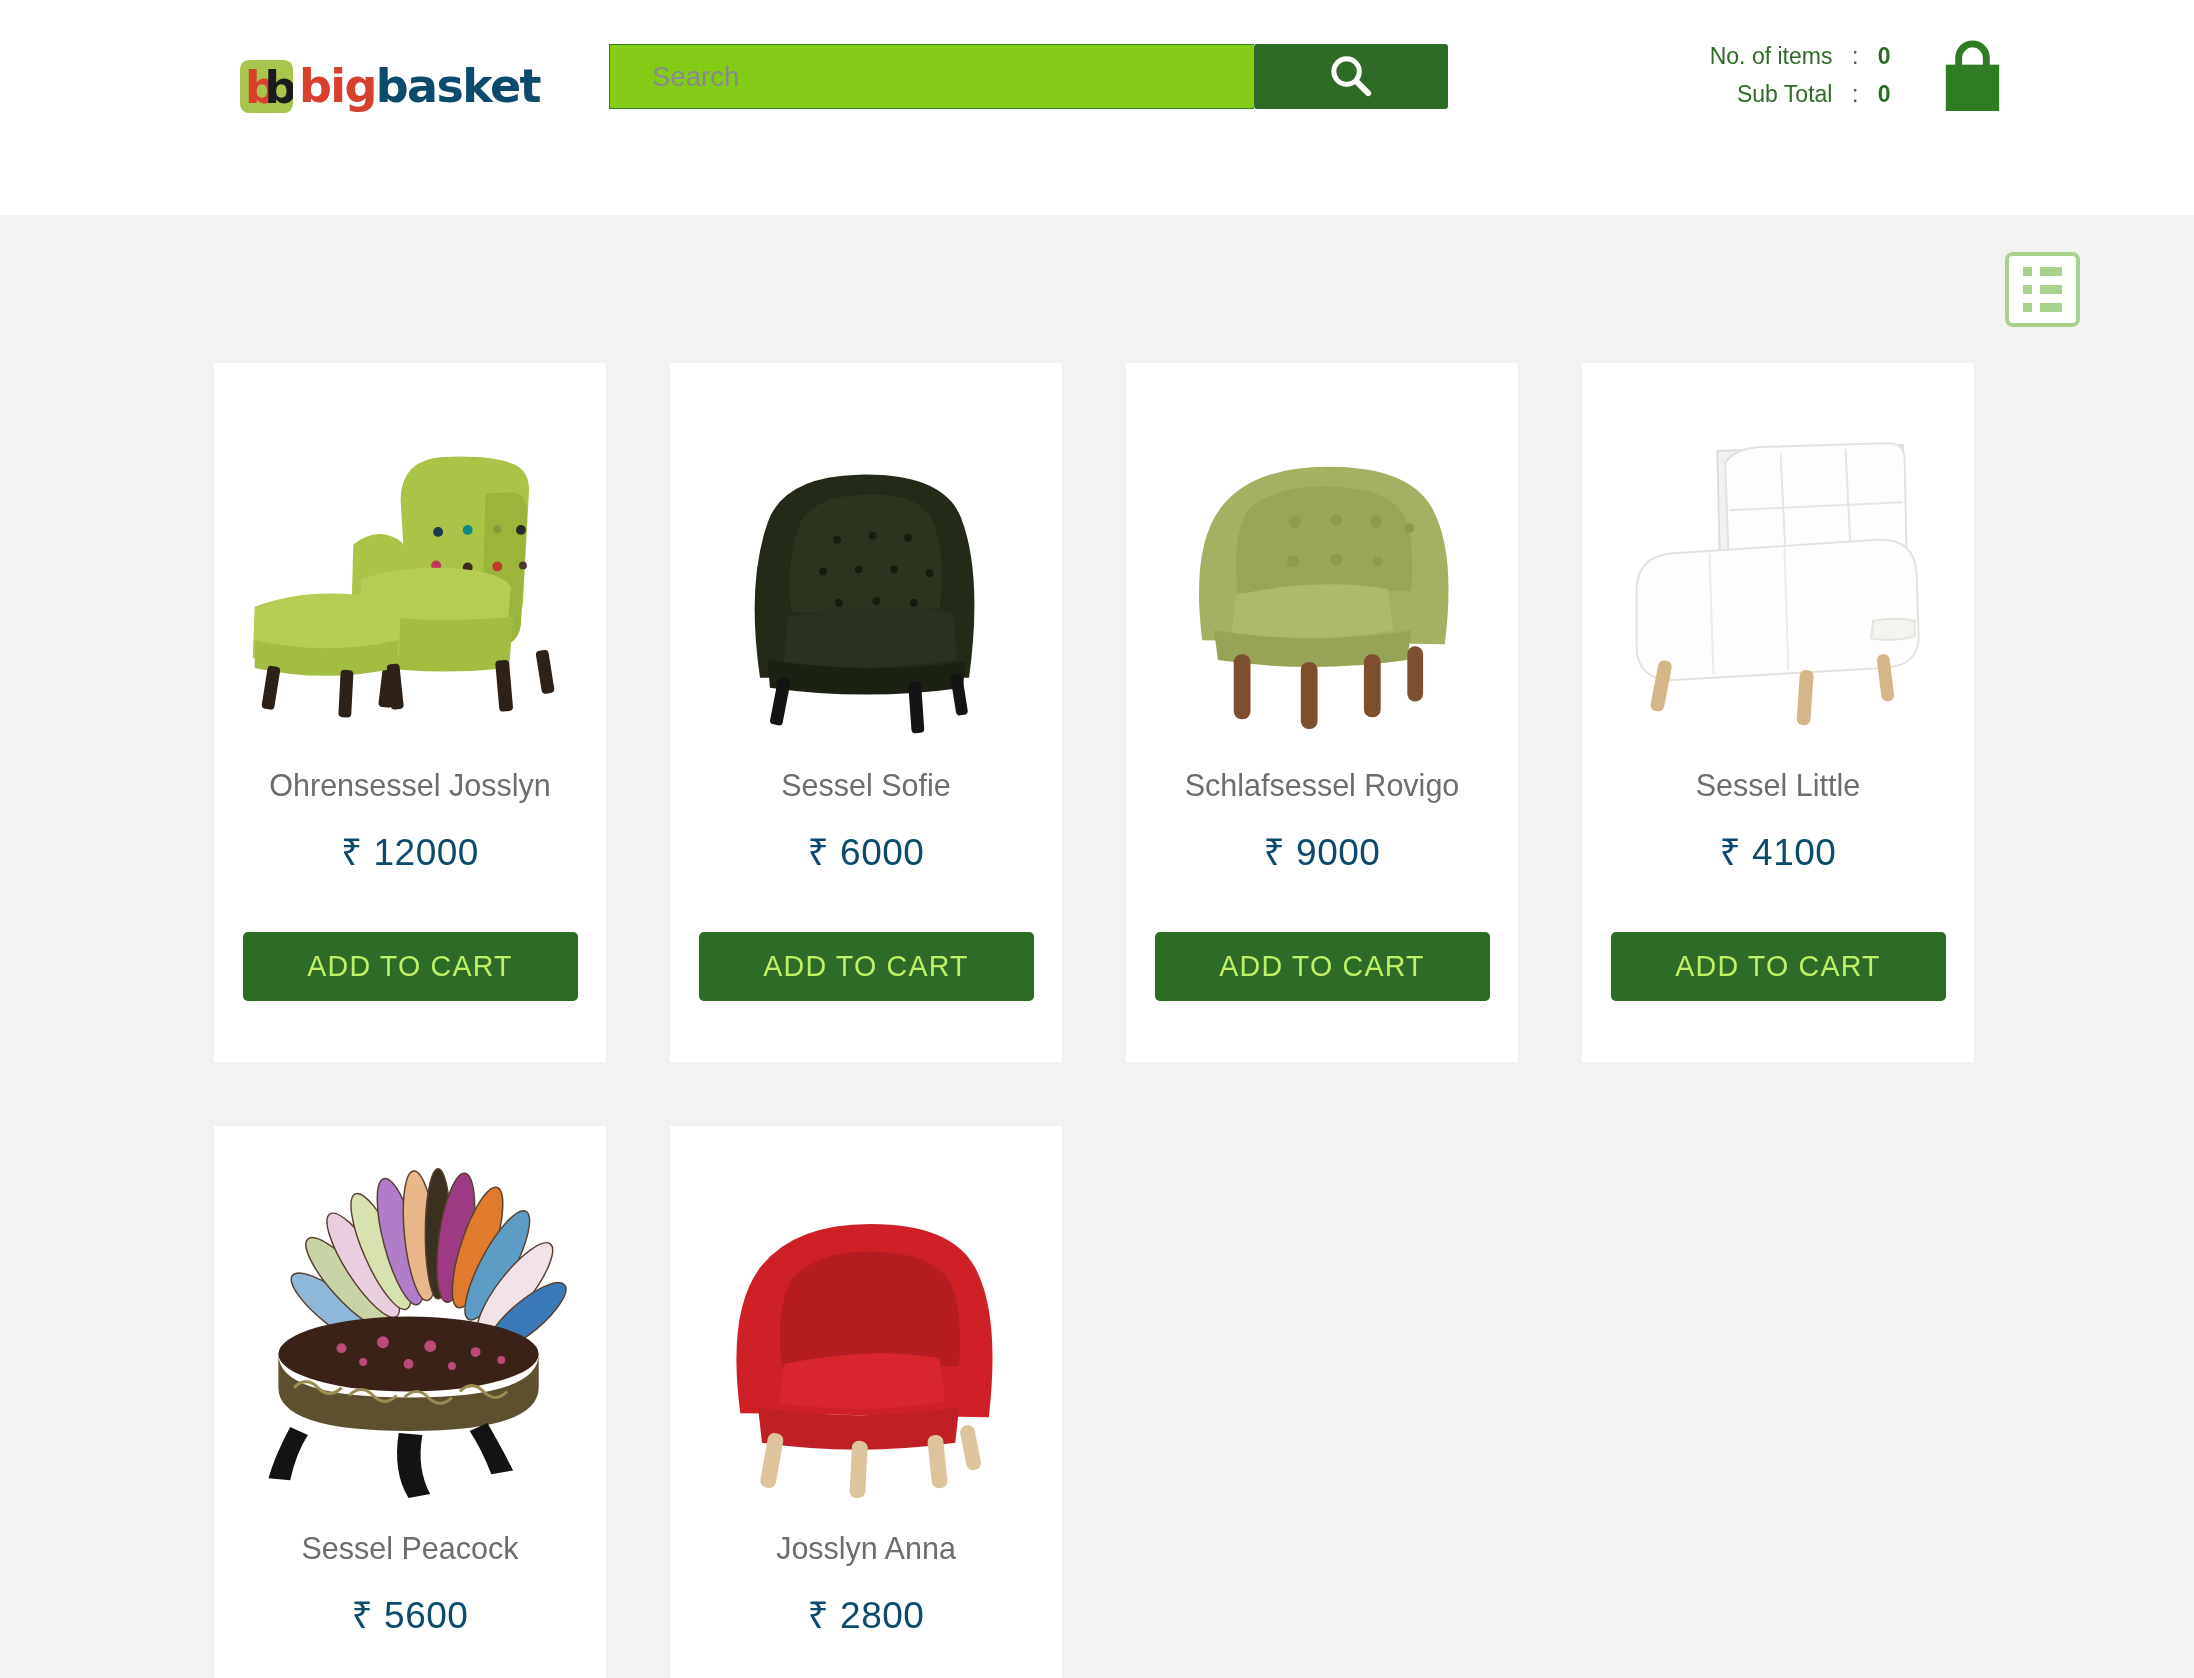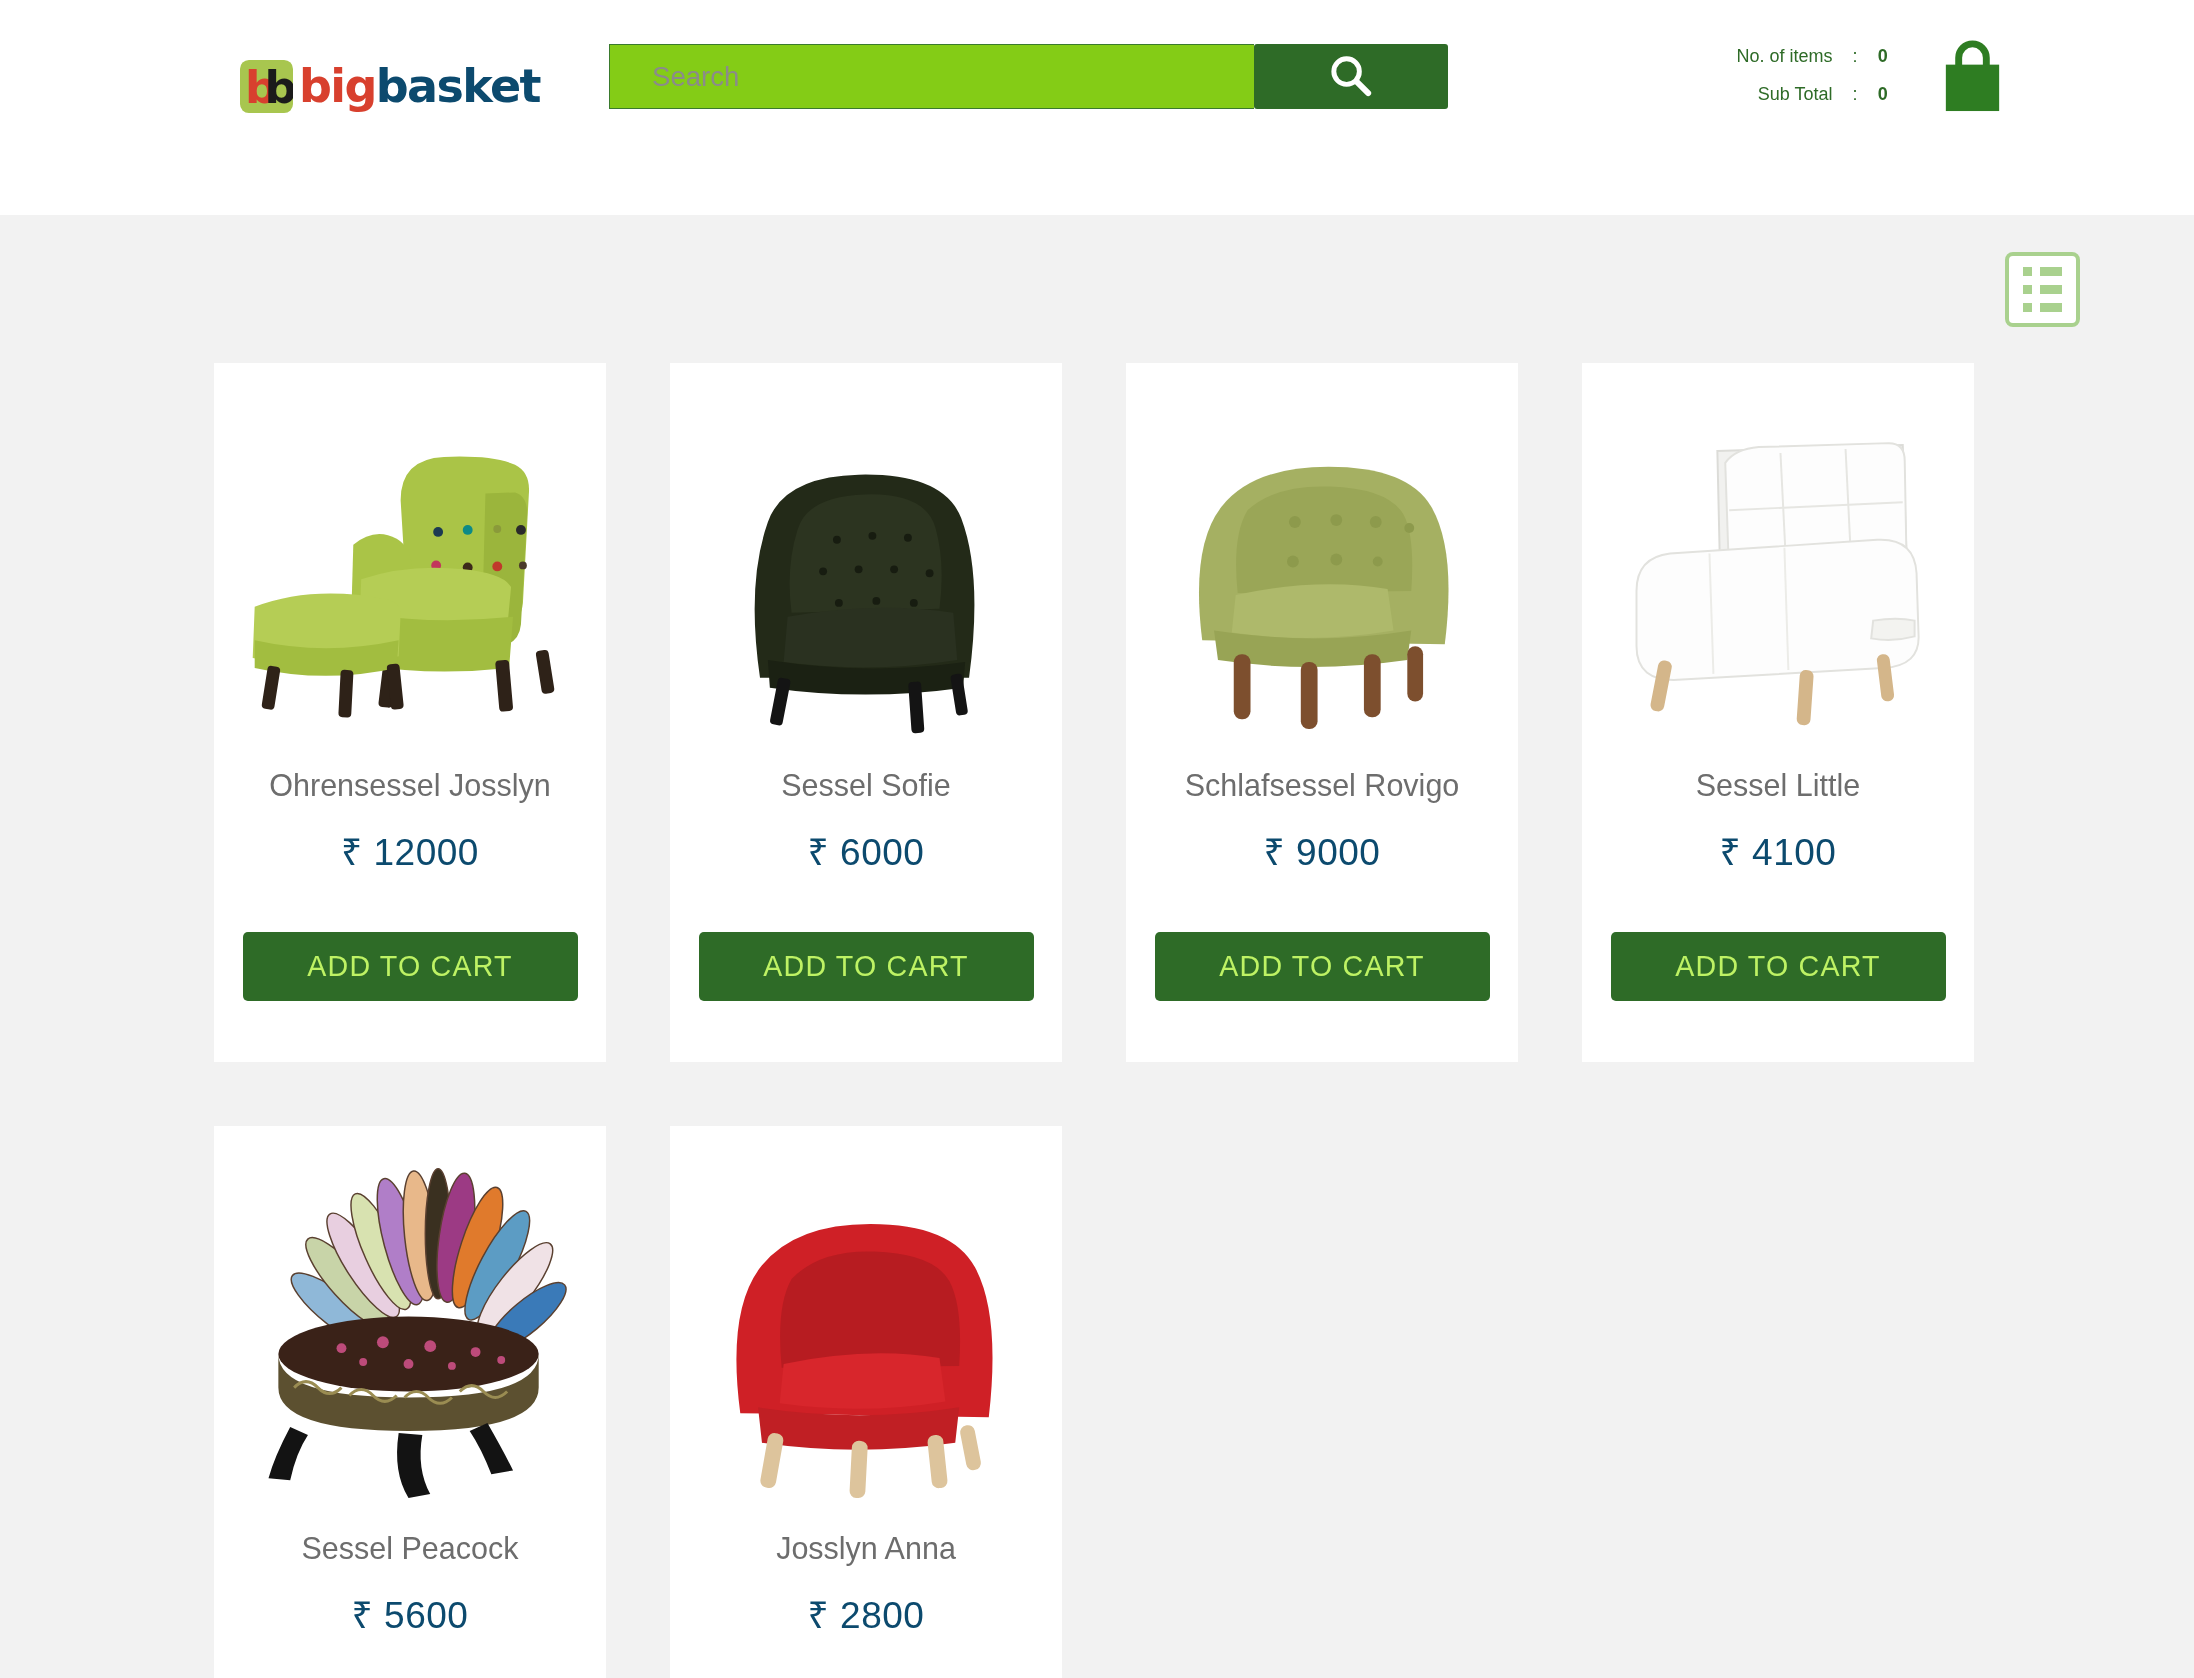--- a/index.html
+++ b/index.html
@@ -105,21 +105,21 @@
     top: 37px;
     display: flex;
     align-items: center;
     gap: 25.6px;
   }
   .cart-lines {
     display: flex;
     flex-direction: column;
     gap: 3.9px;
     color: #2e6b27;
-    font-size: 18px;
+    font-size: 23px;
     line-height: 35px;
   }
   .cart-line {
     display: grid;
     grid-template-columns: auto 25.6px 29.6px;
     align-items: baseline;
     column-gap: 9.9px;
     text-align: right;
   }
   .cart-line .lbl { white-space: nowrap; }

